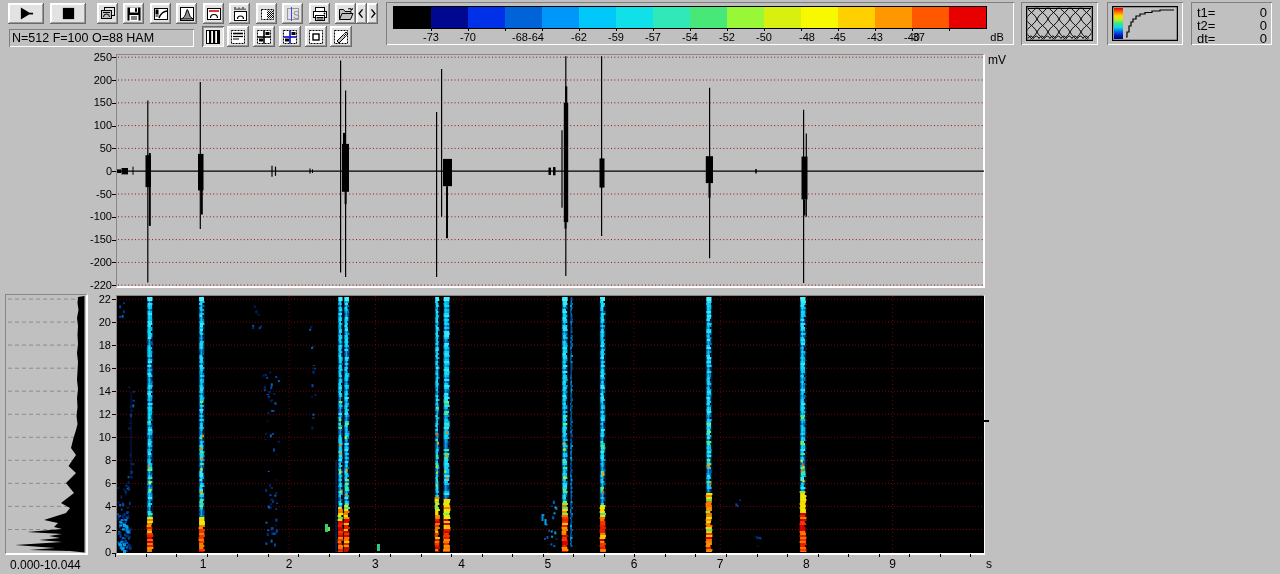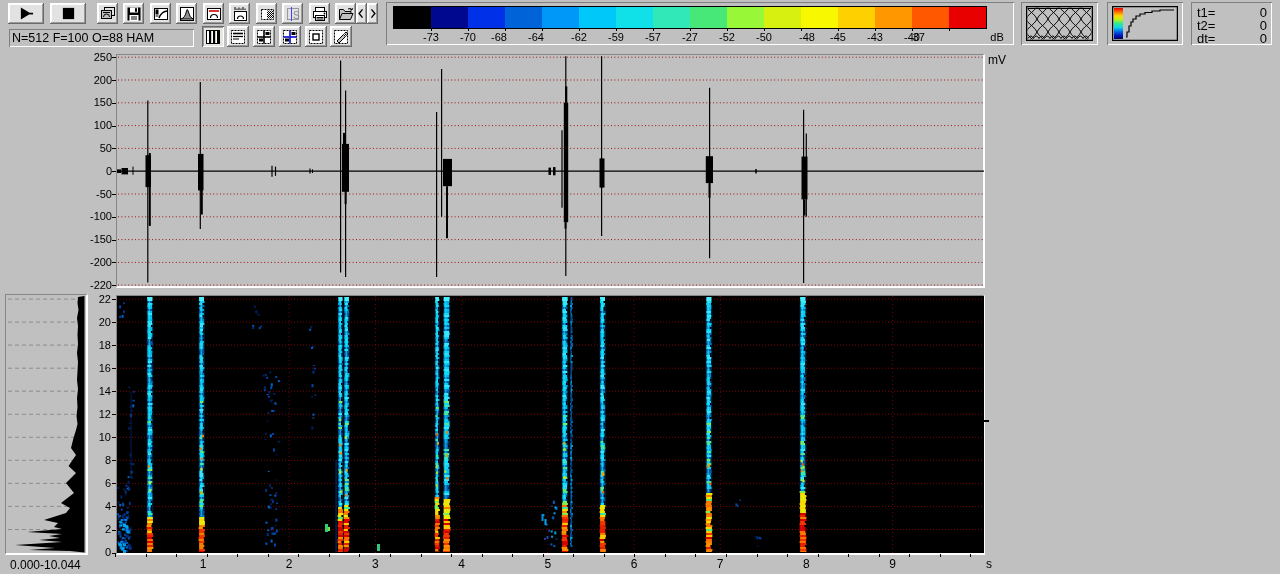--- a/index.html
+++ b/index.html
@@ -155,31 +155,31 @@
       <rect x="1.5" y="1.5" width="13" height="13" fill="#fff" stroke="#000" stroke-dasharray="2 1"></rect>
       <path d="M4 12 l6.5 -6.5 l2 2 l-6.5 6.5 z M11.5 4.5 l1.5 -1.5 l2 2 l-1.5 1.5 z" fill="#c0c0c0" stroke="#000"></path>
     </svg>
   </div>
 <div style="position:absolute;left:386px;top:2px;width:628px;height:43px;background:#c0c0c0;box-shadow:inset 1px 1px 0 #808080,inset -1px -1px 0 #fff">
     <div style="position:absolute;left:8px;top:5px;width:592px;height:21px;outline:1px solid #000;font-size:0"><div style="display:inline-block;width:37px;height:21px;background:#000000"></div><div style="display:inline-block;width:37px;height:21px;background:#000890"></div><div style="display:inline-block;width:37px;height:21px;background:#0030e8"></div><div style="display:inline-block;width:37px;height:21px;background:#0064d8"></div><div style="display:inline-block;width:37px;height:21px;background:#0098f8"></div><div style="display:inline-block;width:37px;height:21px;background:#00c8f8"></div><div style="display:inline-block;width:37px;height:21px;background:#10e0e8"></div><div style="display:inline-block;width:37px;height:21px;background:#30e8b8"></div><div style="display:inline-block;width:37px;height:21px;background:#48e878"></div><div style="display:inline-block;width:37px;height:21px;background:#98f838"></div><div style="display:inline-block;width:37px;height:21px;background:#d8f010"></div><div style="display:inline-block;width:37px;height:21px;background:#f8f800"></div><div style="display:inline-block;width:37px;height:21px;background:#ffd000"></div><div style="display:inline-block;width:37px;height:21px;background:#ff9800"></div><div style="display:inline-block;width:37px;height:21px;background:#ff5800"></div><div style="display:inline-block;width:37px;height:21px;background:#e80000"></div></div>
     <div class="lb" style="position:absolute;left:31px;top:29px;width:28px;text-align:center">-73</div>
     <div style="position:absolute;left:45px;top:26px;width:1px;height:3px;background:#000"></div>
     <div class="lb" style="position:absolute;left:68px;top:29px;width:28px;text-align:center">-70</div>
     <div style="position:absolute;left:82px;top:26px;width:1px;height:3px;background:#000"></div>
-    <div class="lb" style="position:absolute;left:105px;top:29px;width:28px;text-align:left">-68</div>
+    <div class="lb" style="position:absolute;left:114px;top:29px;width:28px;text-align:right">-68</div>
     <div style="position:absolute;left:119px;top:26px;width:1px;height:3px;background:#000"></div>
     <div class="lb" style="position:absolute;left:142px;top:29px;width:28px;">-64</div>
     <div style="position:absolute;left:156px;top:26px;width:1px;height:3px;background:#000"></div>
     <div class="lb" style="position:absolute;left:179px;top:29px;width:28px;text-align:center">-62</div>
     <div style="position:absolute;left:193px;top:26px;width:1px;height:3px;background:#000"></div>
     <div class="lb" style="position:absolute;left:216px;top:29px;width:28px;text-align:center">-59</div>
     <div style="position:absolute;left:230px;top:26px;width:1px;height:3px;background:#000"></div>
     <div class="lb" style="position:absolute;left:253px;top:29px;width:28px;text-align:center">-57</div>
     <div style="position:absolute;left:267px;top:26px;width:1px;height:3px;background:#000"></div>
-    <div class="lb" style="position:absolute;left:290px;top:29px;width:28px;text-align:center">-27</div>
+    <div class="lb" style="position:absolute;left:290px;top:29px;width:28px;text-align:center">-54</div>
     <div style="position:absolute;left:304px;top:26px;width:1px;height:3px;background:#000"></div>
     <div class="lb" style="position:absolute;left:327px;top:29px;width:28px;text-align:center">-52</div>
     <div style="position:absolute;left:341px;top:26px;width:1px;height:3px;background:#000"></div>
     <div class="lb" style="position:absolute;left:364px;top:29px;width:28px;text-align:center">-50</div>
     <div style="position:absolute;left:378px;top:26px;width:1px;height:3px;background:#000"></div>
     <div class="lb" style="position:absolute;left:401px;top:29px;width:28px;text-align:right">-48</div>
     <div style="position:absolute;left:415px;top:26px;width:1px;height:3px;background:#000"></div>
     <div class="lb" style="position:absolute;left:438px;top:29px;width:28px;text-align:center">-45</div>
     <div style="position:absolute;left:452px;top:26px;width:1px;height:3px;background:#000"></div>
     <div class="lb" style="position:absolute;left:475px;top:29px;width:28px;text-align:center">-43</div>

